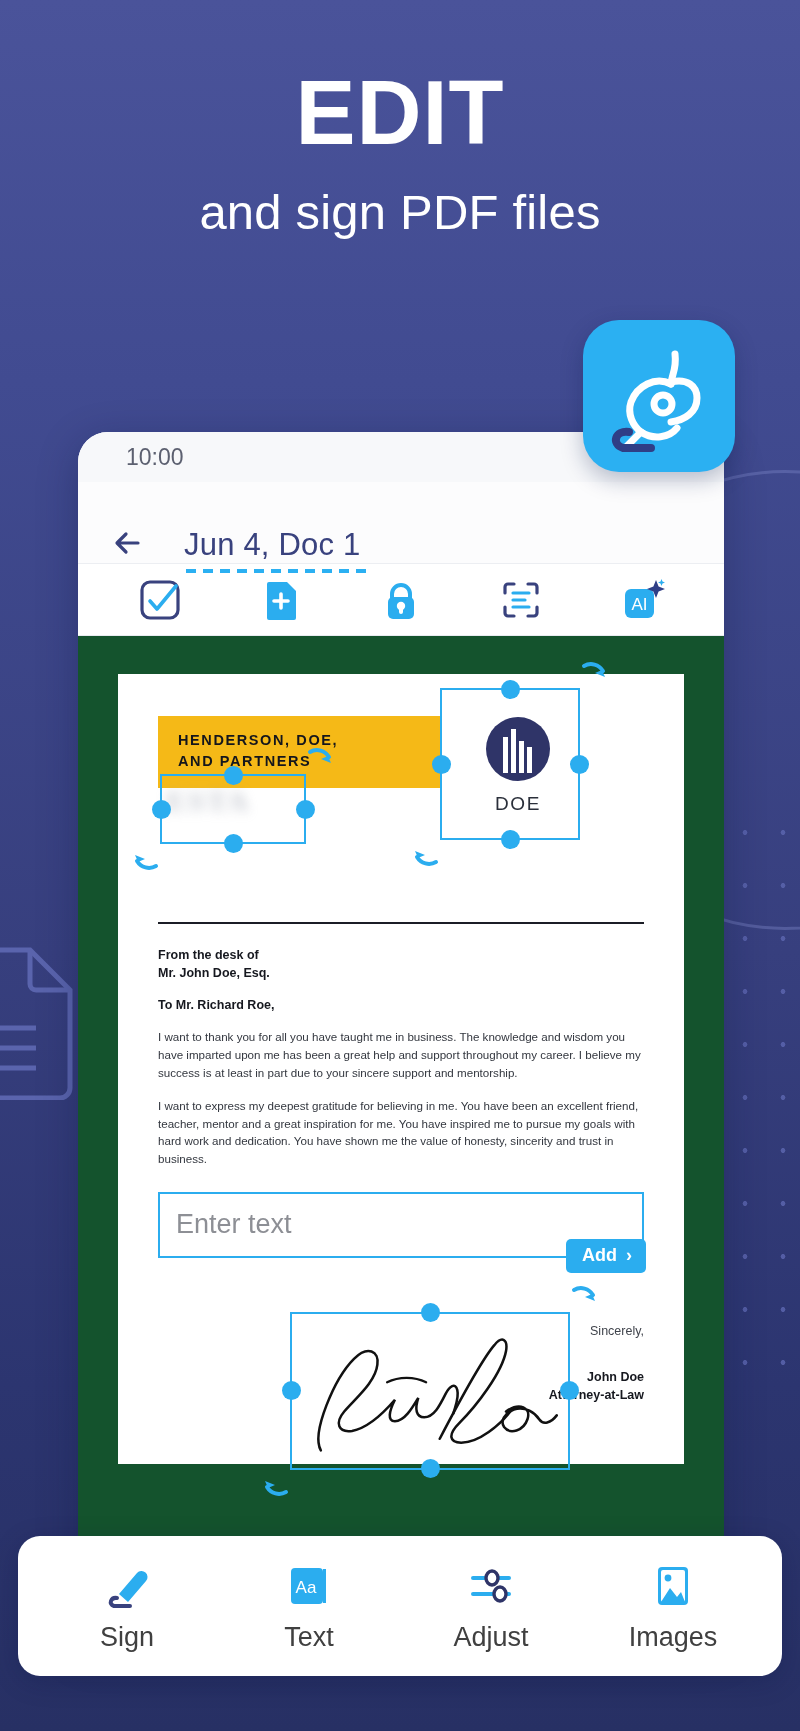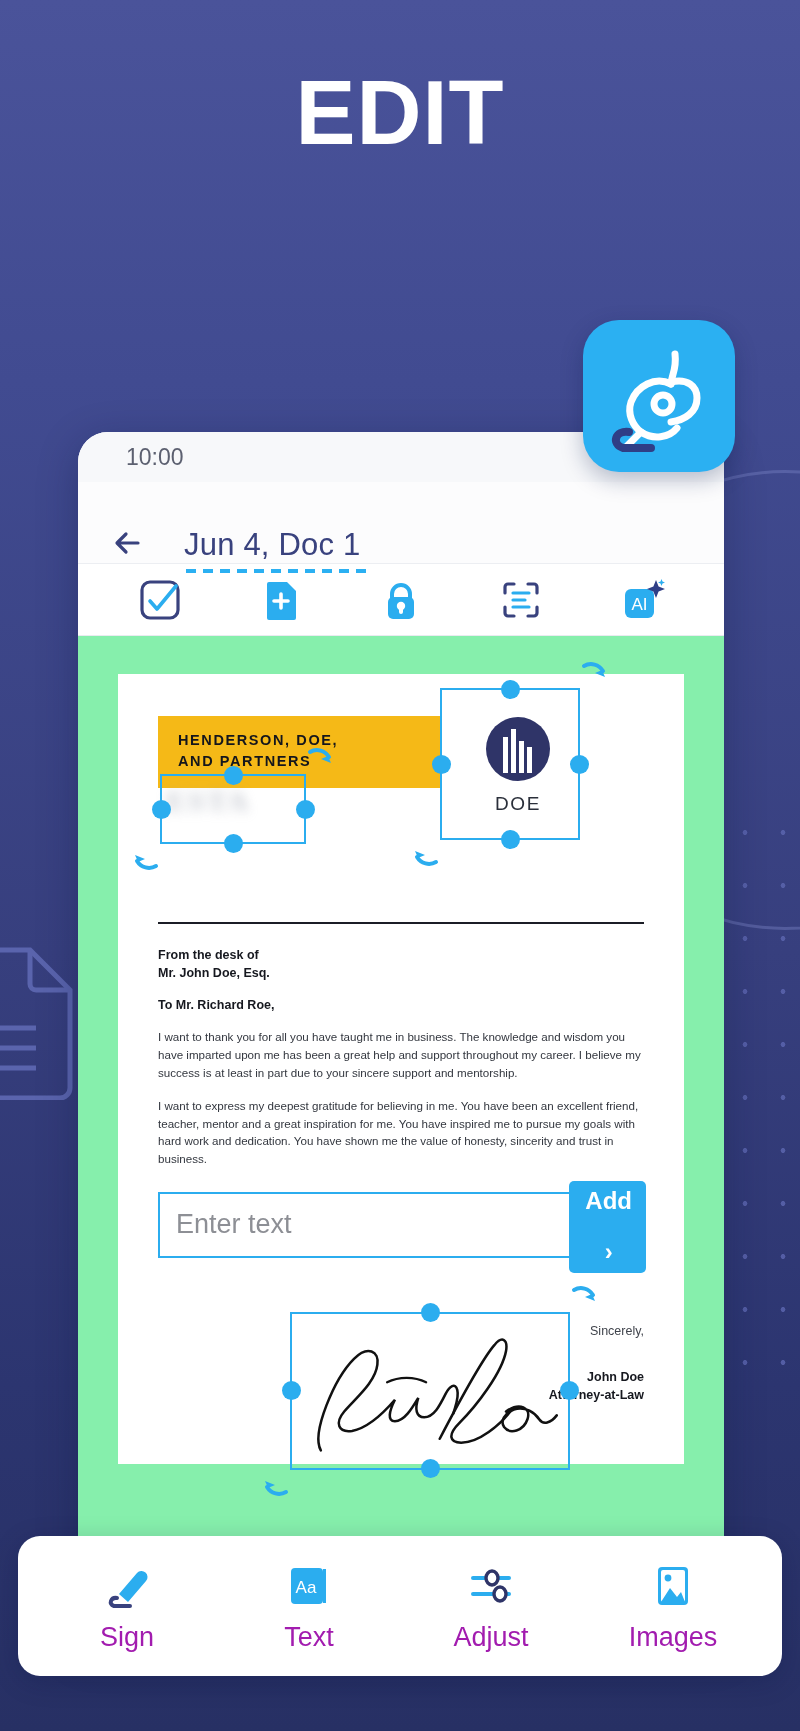--- a/index.html
+++ b/index.html
@@ -121,21 +121,21 @@
     height: 72px;
     background: #ffffff;
     display: flex; align-items: center; justify-content: space-around;
     padding: 0 22px;
     border-bottom: 1px solid #e9ebf0;
   }
   .tool-row .tool { width: 46px; height: 46px; position: relative; }
   .tool svg { width: 100%; height: 100%; display: block; }
 
   .canvas {
-    background: #86efac;
+    background: #14532d;
     padding: 38px 40px 0 40px;
     height: calc(100% - 204px);
   }
 
   
   .page {
     background: #ffffff;
     width: 100%;
     height: 790px;
     padding: 32px 40px;
@@ -227,25 +227,24 @@
   .text-field-placeholder {
     font-size: 27px; color: #8d8f95; font-weight: 400;
   }
   .add-btn {
     position: absolute;
     right: -4px; bottom: -17px;
     background: #2badef;
     color: #fff;
     border-radius: 5px;
     padding: 6px 14px 7px 16px;
-    font-size: 24px; font-weight: 700;
-    display: flex; align-items: center; gap: 23px;
+    font-size: 18px; font-weight: 700;
+    display: flex; align-items: center; gap: 9px;
     border: none;
     cursor: pointer;
-    flex-direction: column;
   }
 
   .sign-row { margin-top: 66px; position: relative; height: 160px; text-align: right; }
   .sincerely { font-size: 12.5px; color: #40444c; }
   .signer { margin-top: 30px; font-size: 12.5px; font-weight: 700; color: #16181f; line-height: 1.45; }
   .sig-svg { position: absolute; inset: 0; width: 100%; height: 100%; }
 
   
   .bottom-bar {
     position: absolute;
@@ -260,38 +259,39 @@
   }
   .bb-item {
     display: flex; flex-direction: column; align-items: center;
     width: 130px;
     cursor: pointer;
   }
   .bb-icon { width: 52px; height: 52px; }
   .bb-icon svg { width:100%; height:100%; display:block; }
   .bb-label {
     margin-top: 10px;
-    font-size: 27px; color: #a21caf; font-weight: 400;
+    font-size: 27px; color: #404040; font-weight: 400;
   }
 </style>
 </head>
 <body>
 
 <div class="bg-circle"></div>
 <div class="bg-dots"></div>
 <div class="bg-doc">
   <svg viewBox="0 0 118 160" fill="none">
     <path d="M8 10 h62 l40 40 v98 a10 10 0 0 1 -10 10 H18 a10 10 0 0 1 -10 -10 V20 a10 10 0 0 1 10 -10 z" stroke="#5a64ad" stroke-width="5"></path>
     <path d="M70 10 v34 a6 6 0 0 0 6 6 h34" stroke="#5a64ad" stroke-width="5"></path>
     <path d="M-20 88 H76 M-20 108 H76 M-20 128 H76" stroke="#5a64ad" stroke-width="5"></path>
   </svg>
 </div>
 
 <div class="headline-wrap">
   <div class="headline">EDIT</div>
+  <div class="subheadline">and sign PDF files</div>
 </div>
 
 <div class="app-icon">
   <svg viewBox="0 0 152 152" fill="none">
     <path d="M92 34 c2 16 -4 22 -4 30" stroke="#fff" stroke-width="7" stroke-linecap="round"></path>
     <path d="M88 62 c16 -4 26 4 26 16 c0 14 -12 22 -26 24" stroke="#fff" stroke-width="7" stroke-linecap="round"></path>
     <path d="M88 64 c-16 -8 -34 2 -40 18 c-4 12 2 24 10 30 l-14 14" stroke="#fff" stroke-width="7" stroke-linecap="round"></path>
     <path d="M58 112 c12 8 28 6 36 -4" stroke="#fff" stroke-width="7" stroke-linecap="round"></path>
     <circle cx="80" cy="84" r="9" stroke="#fff" stroke-width="7"></circle>
     <path d="M46 112 c-14 -2 -18 12 -6 16 h28" stroke="#2f3e86" stroke-width="8" stroke-linecap="round" fill="none"></path>

